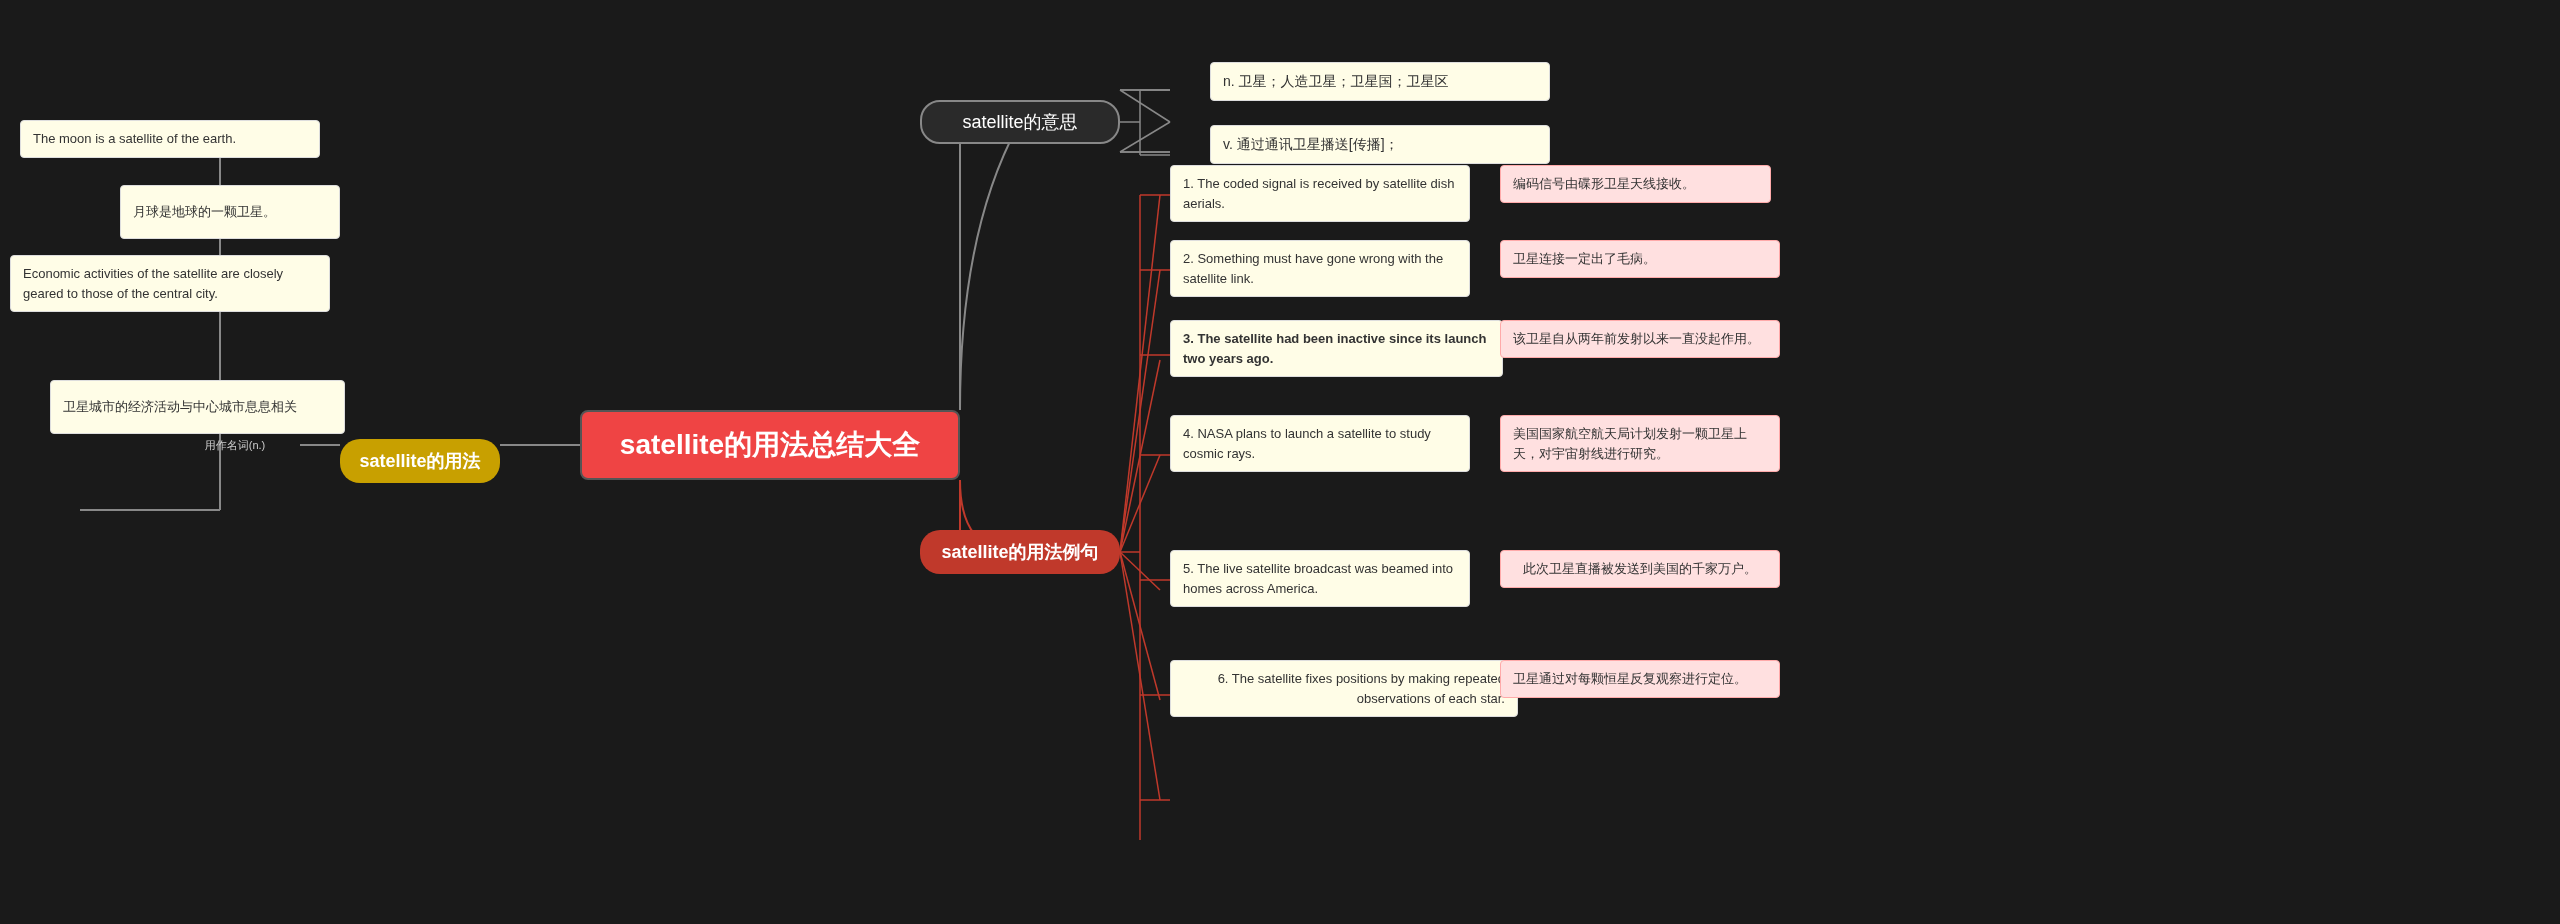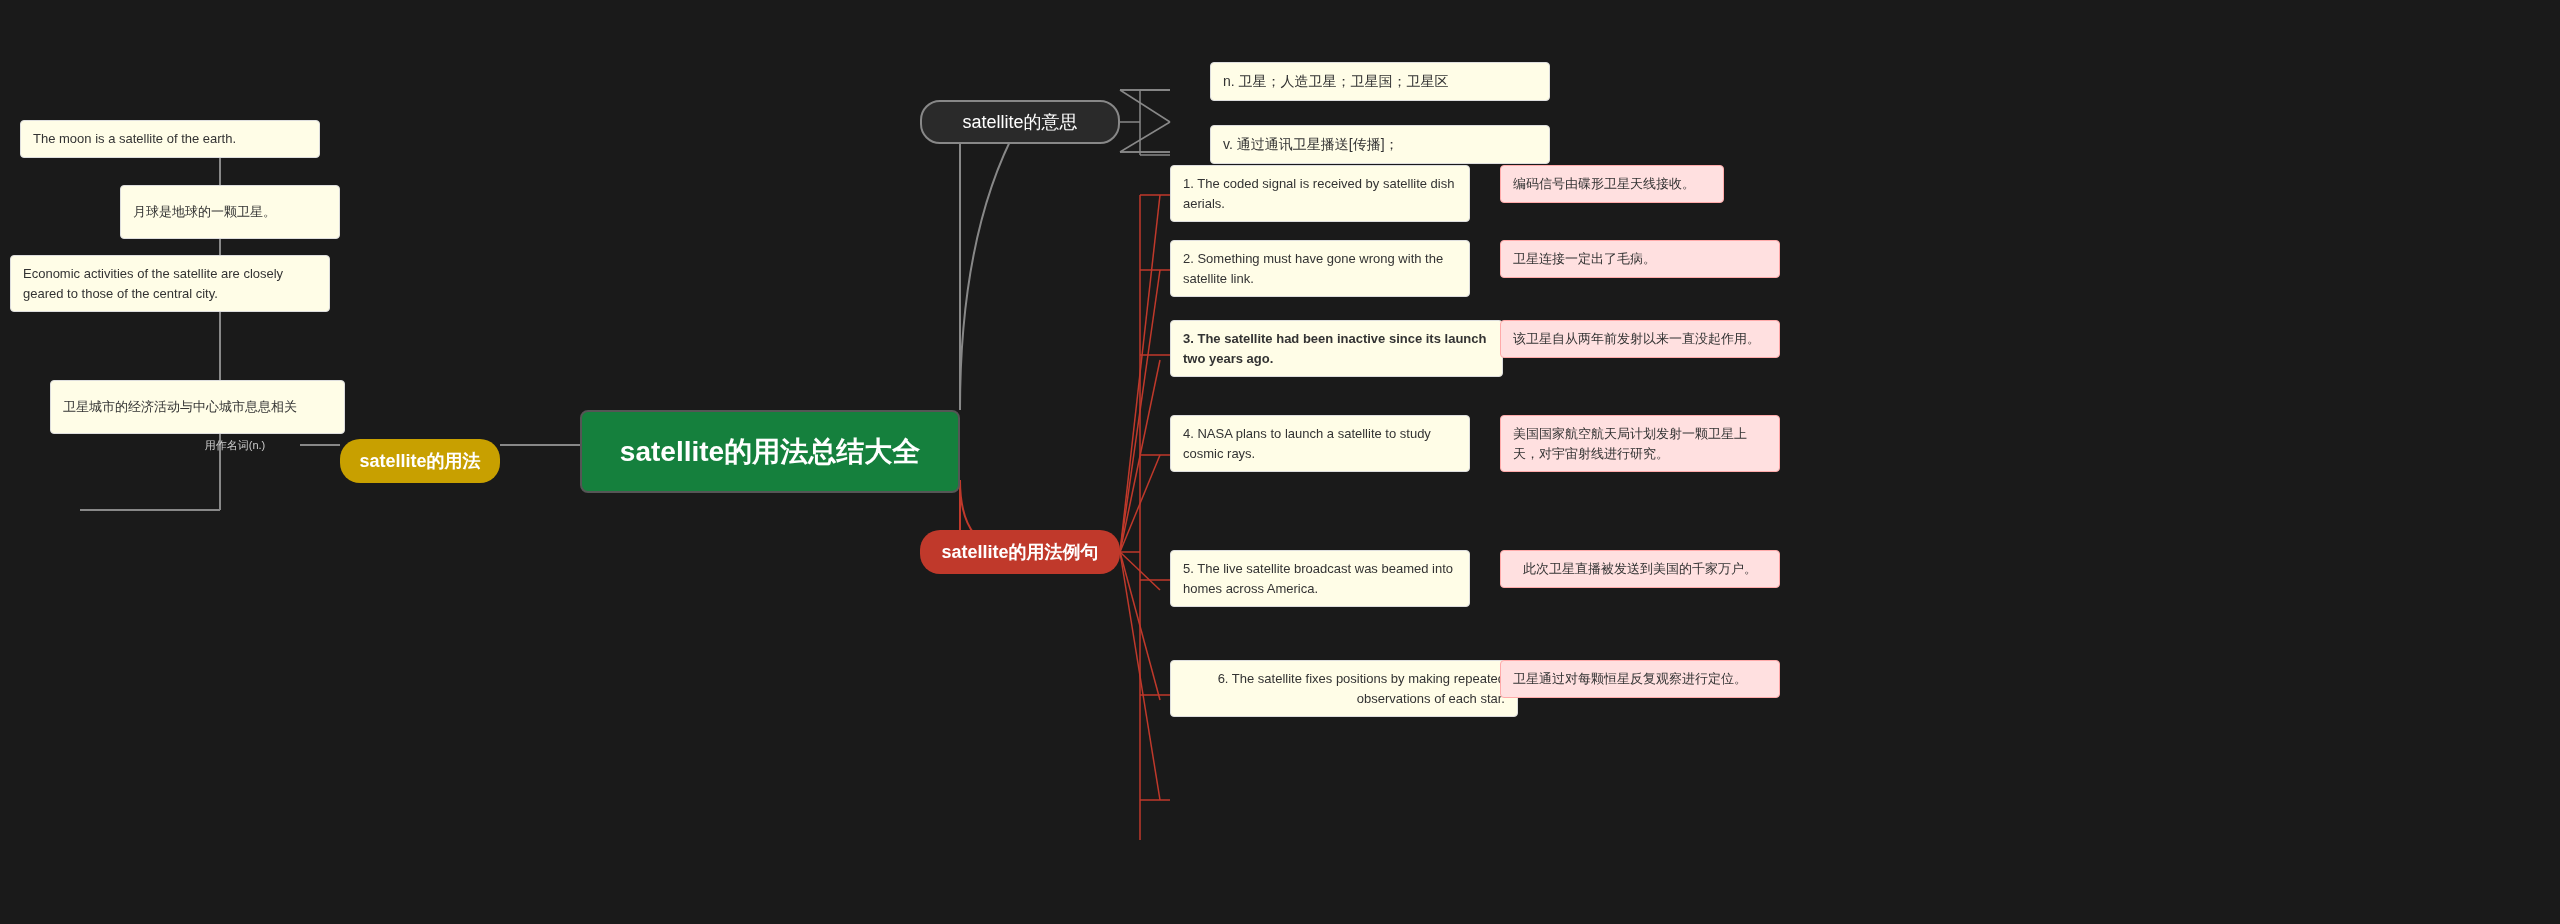--- a/index.html
+++ b/index.html
@@ -21,28 +21,28 @@
     .node {
       position: absolute;
       display: flex;
       align-items: center;
       justify-content: center;
       text-align: center;
       cursor: pointer;
     }
     
     .node-central {
-      background: #15803d;
+      background: #ef4444;
       border: 2px solid #555;
       border-radius: 8px;
       color: #fff;
       font-size: 28px;
       font-weight: bold;
       width: 380px;
-      height: 83px;
+      height: 70px;
       left: 580px;
       top: 410px;
     }
     
     .node-usage {
       background: #c8a000;
       border-radius: 20px;
       color: #fff;
       font-size: 18px;
       font-weight: bold;
@@ -244,21 +244,21 @@
   <span>Economic activities of the satellite are closely geared to those of the central city.</span>
 </div>
 
 <div class="left-usage-zh-box" style="left:50px; top:380px; width:295px;">
   <span>卫星城市的经济活动与中心城市息息相关</span>
 </div>
 
 <div class="left-en-box" style="left:1170px; top:165px; width:300px;">
   <span>1. The coded signal is received by satellite dish aerials.</span>
 </div>
-<div class="right-zh-box" style="left:1500px; top:165px; width:224px;">
+<div class="right-zh-box" style="left:1500px; top:165px; width:271px;">
   <span>编码信号由碟形卫星天线接收。</span>
 </div>
 
 <div class="left-en-box" style="left:1170px; top:240px; width:300px;">
   <span>2. Something must have gone wrong with the satellite link.</span>
 </div>
 <div class="right-zh-box" style="left:1500px; top:240px; width:280px;">
   <span>卫星连接一定出了毛病。</span>
 </div>
 

